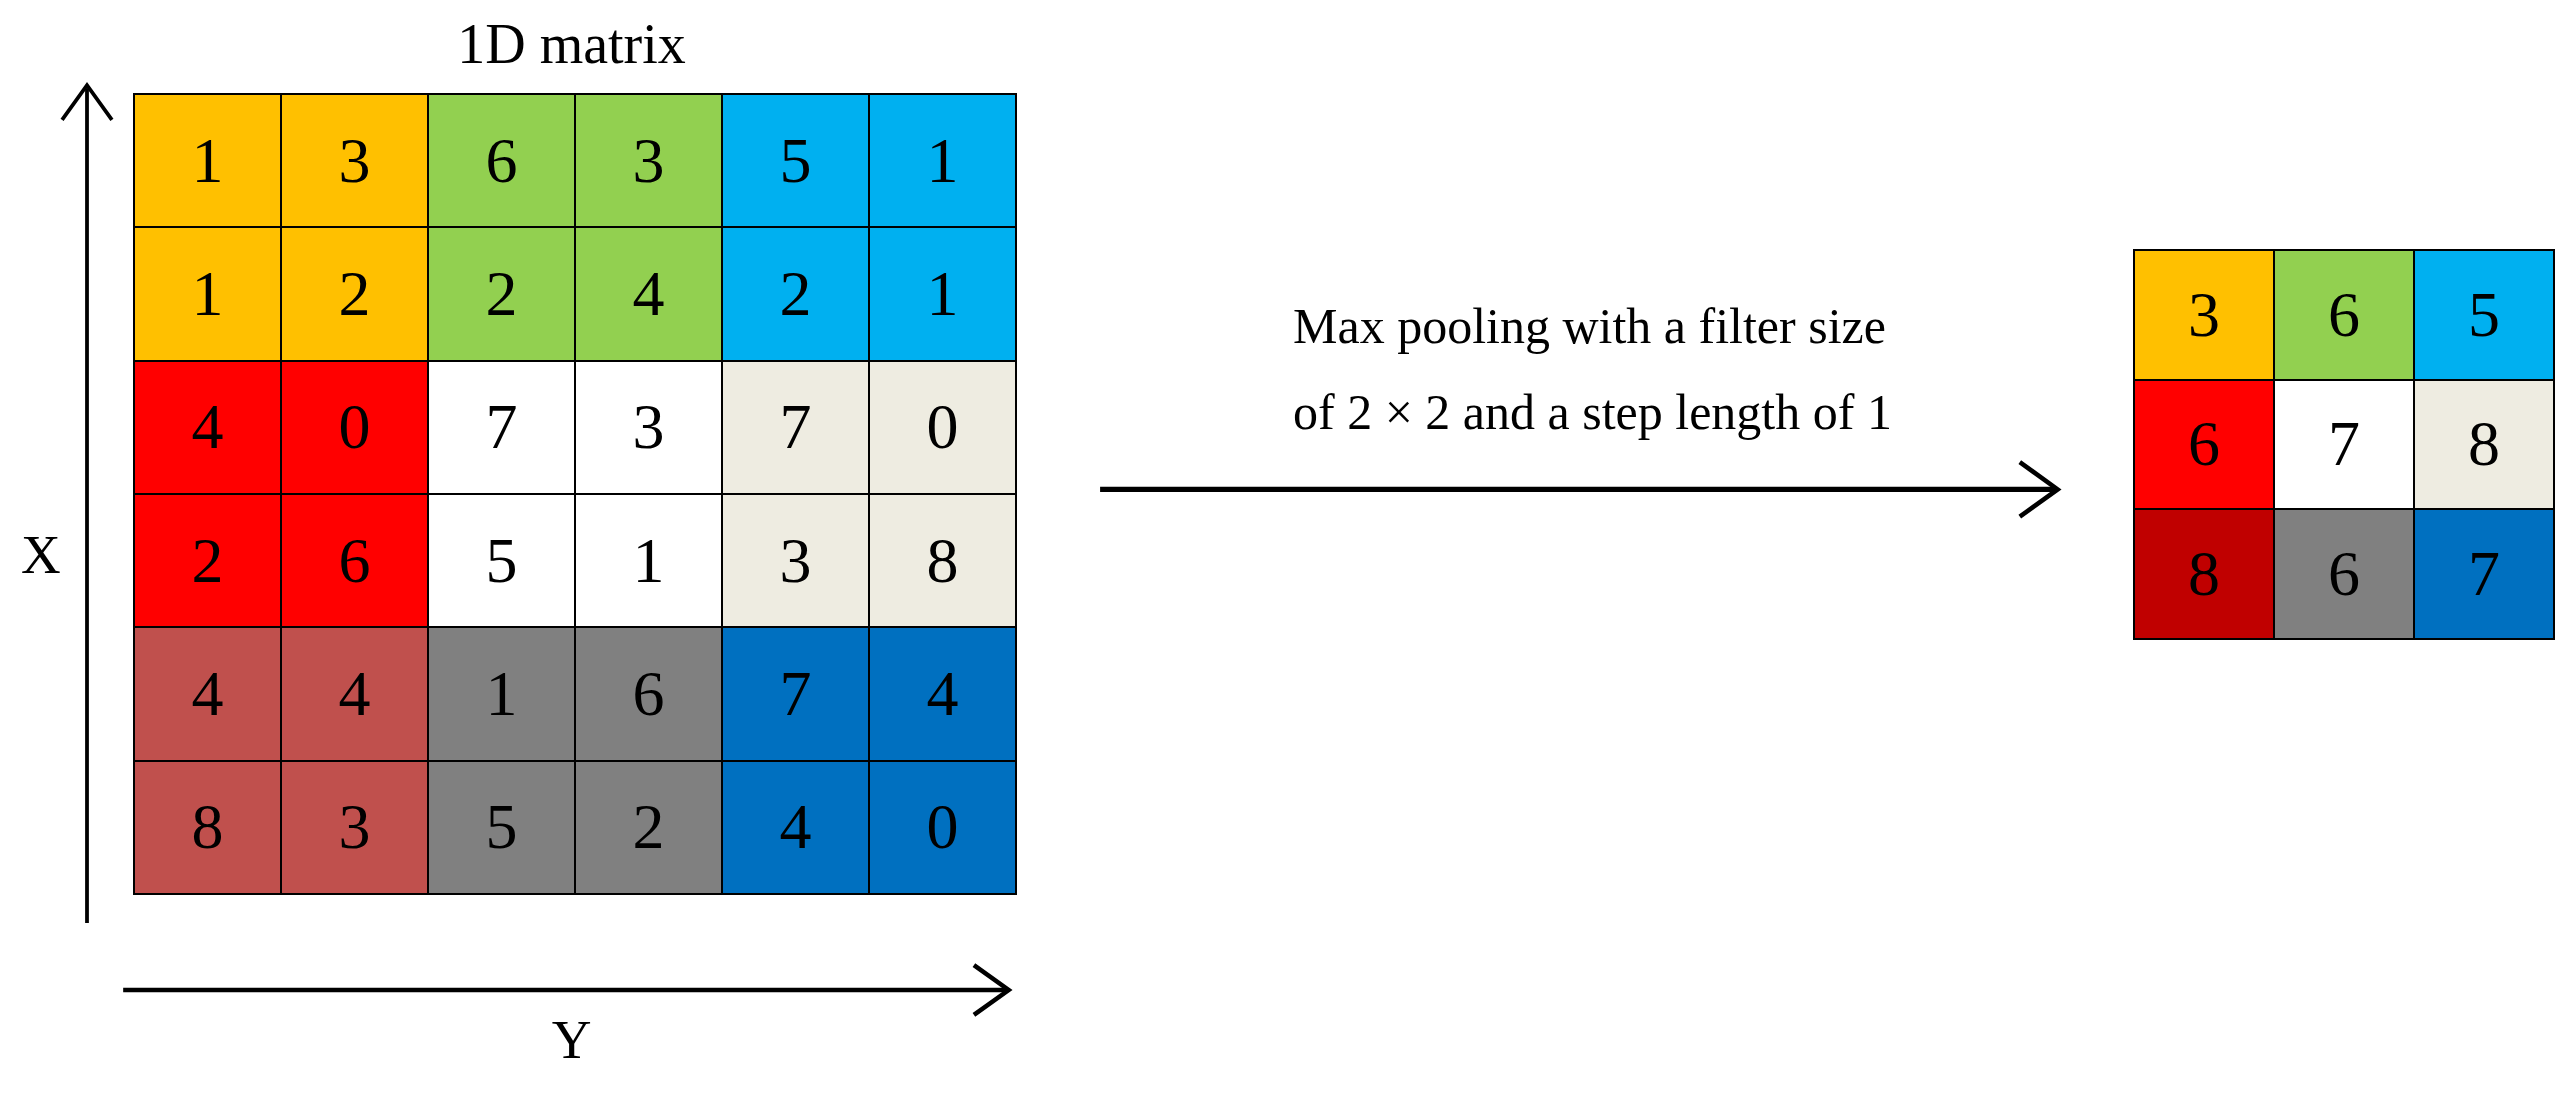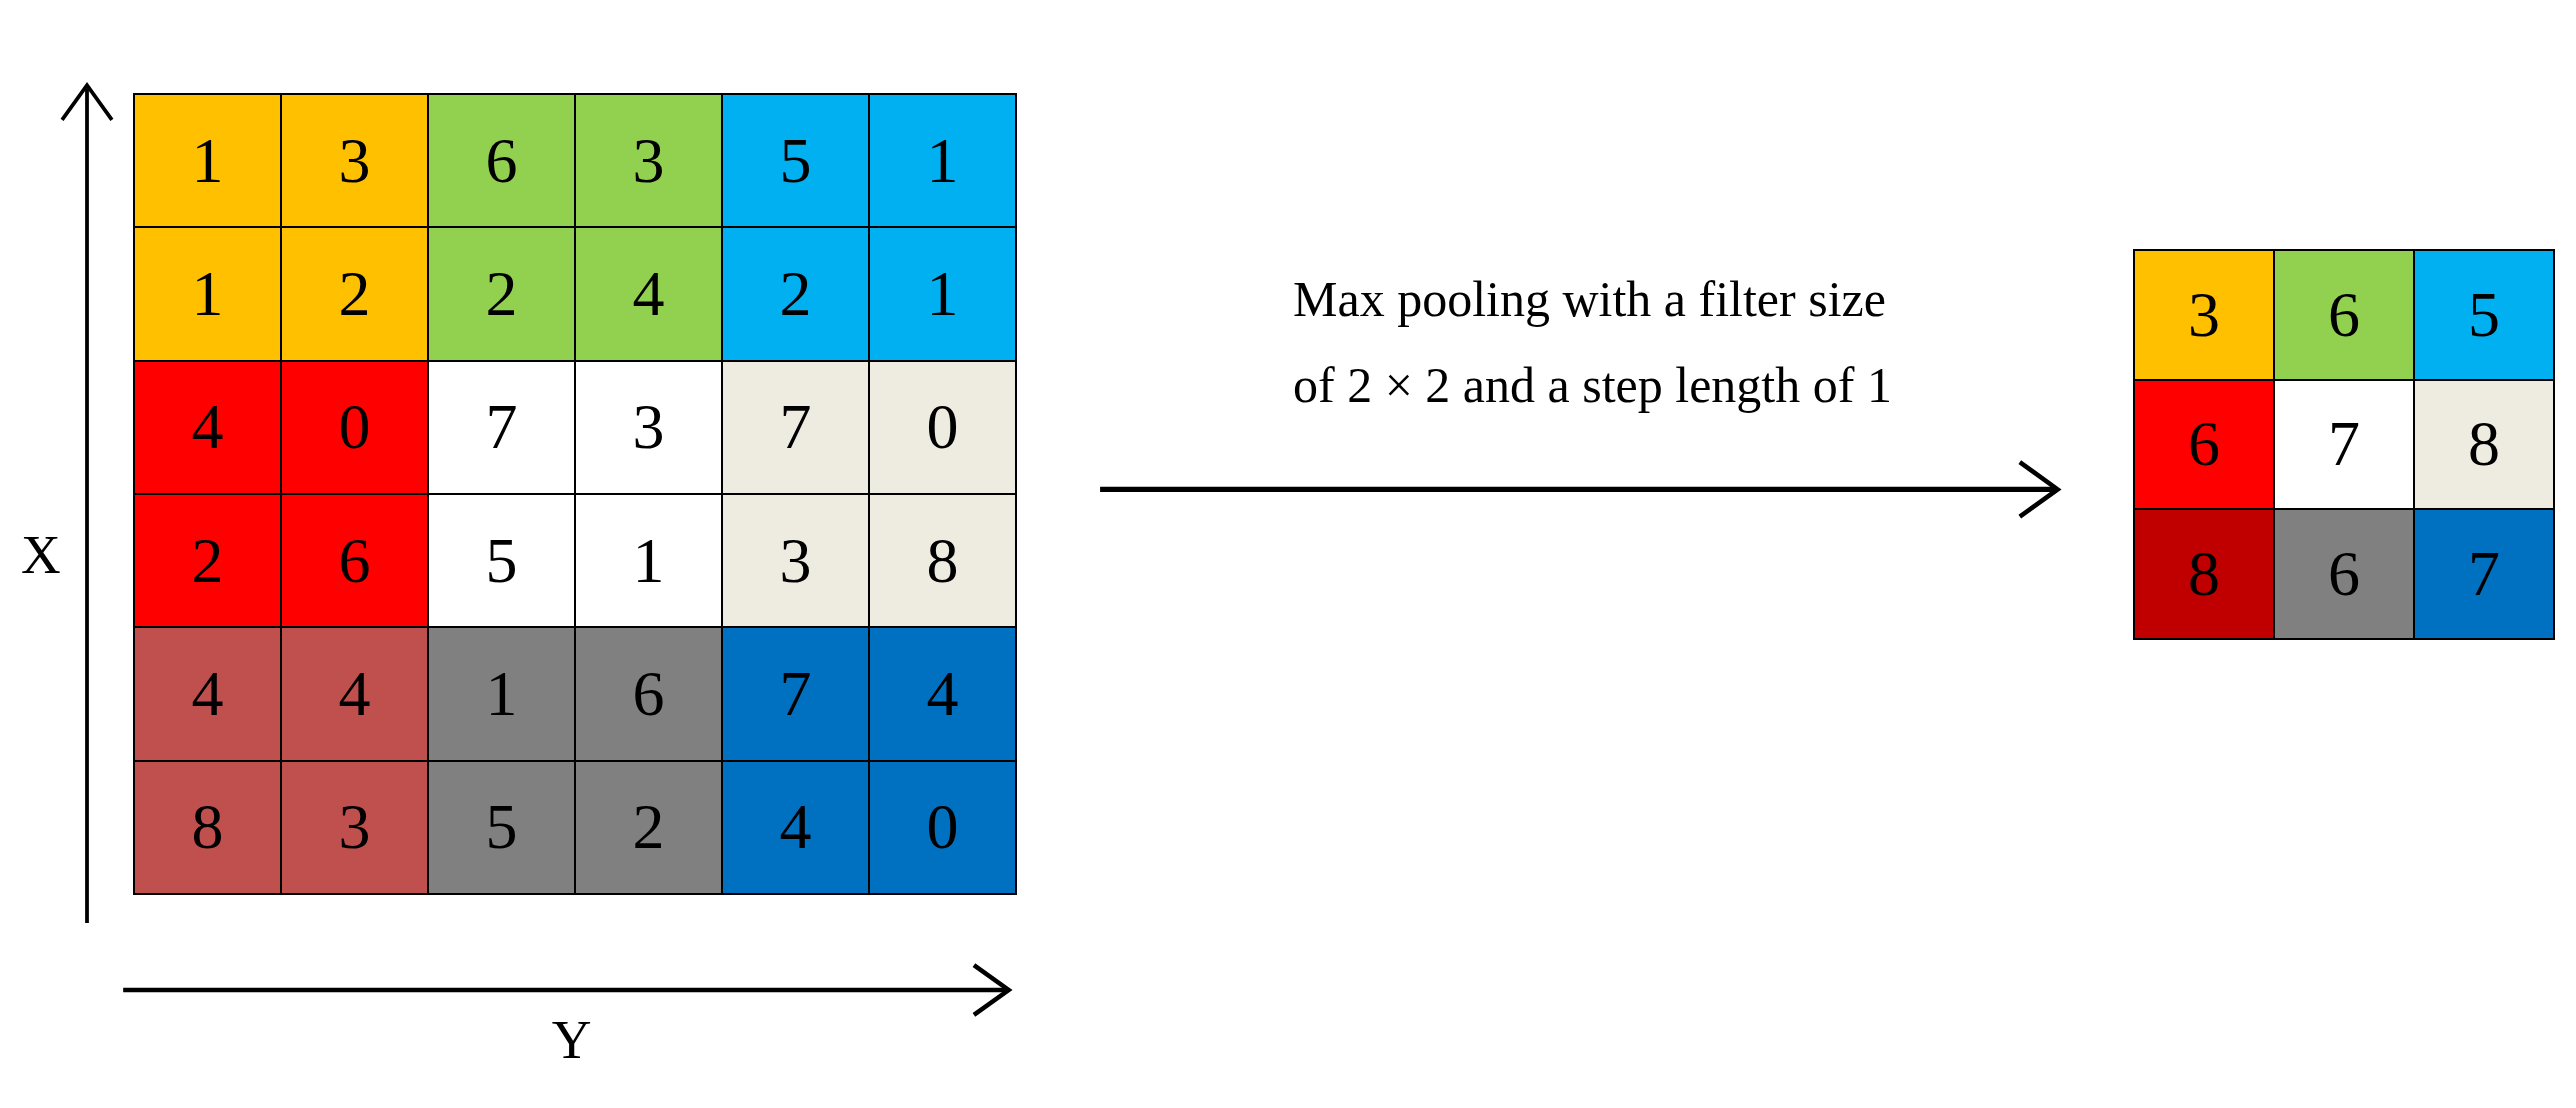--- a/index.html
+++ b/index.html
@@ -47,32 +47,33 @@
   }
   .axis-svg, .arrow-svg { position: absolute; overflow: visible; }
   #x-axis-svg { left: 53px; top: 72px; }
   #y-axis-svg { left: 114px; top: 956px; }
   #pooling-arrow-svg { left: 1091px; top: 453px; }
   .axis-label { position: absolute; font-size: 55px; line-height: 1; }
   #x-axis-label { left: 21px; top: 527px; }
   #y-axis-label { left: 133px; top: 1012px; width: 877px; text-align: center; }
   .op-text {
     position: absolute;
-    left: 1293px; top: 256px; width: 909px;
+    left: 1293px; top: 283px; width: 909px;
     font-size: 50px;
     line-height: 86px;
     white-space: nowrap;
   }
   svg polyline, svg line { stroke: #000; fill: none; }
 </style>
 </head>
 <body>
 
 <div class="canvas">
 
+  <div class="fig-title">1D matrix</div>
 
   <svg id="x-axis-svg" class="axis-svg" width="68" height="856" viewBox="0 0 90 1130">
     <line x1="45" y1="1125" x2="45" y2="20" stroke-width="5"></line>
     <polyline points="12,62 45,16 78,62" stroke-width="5"></polyline>
   </svg>
   <div class="axis-label" id="x-axis-label">X</div>
 
   <div class="matrix" id="input-matrix">
       <div class="cell" style="background: rgb(255, 192, 0);">1</div>
       <div class="cell" style="background: rgb(255, 192, 0);">3</div>

